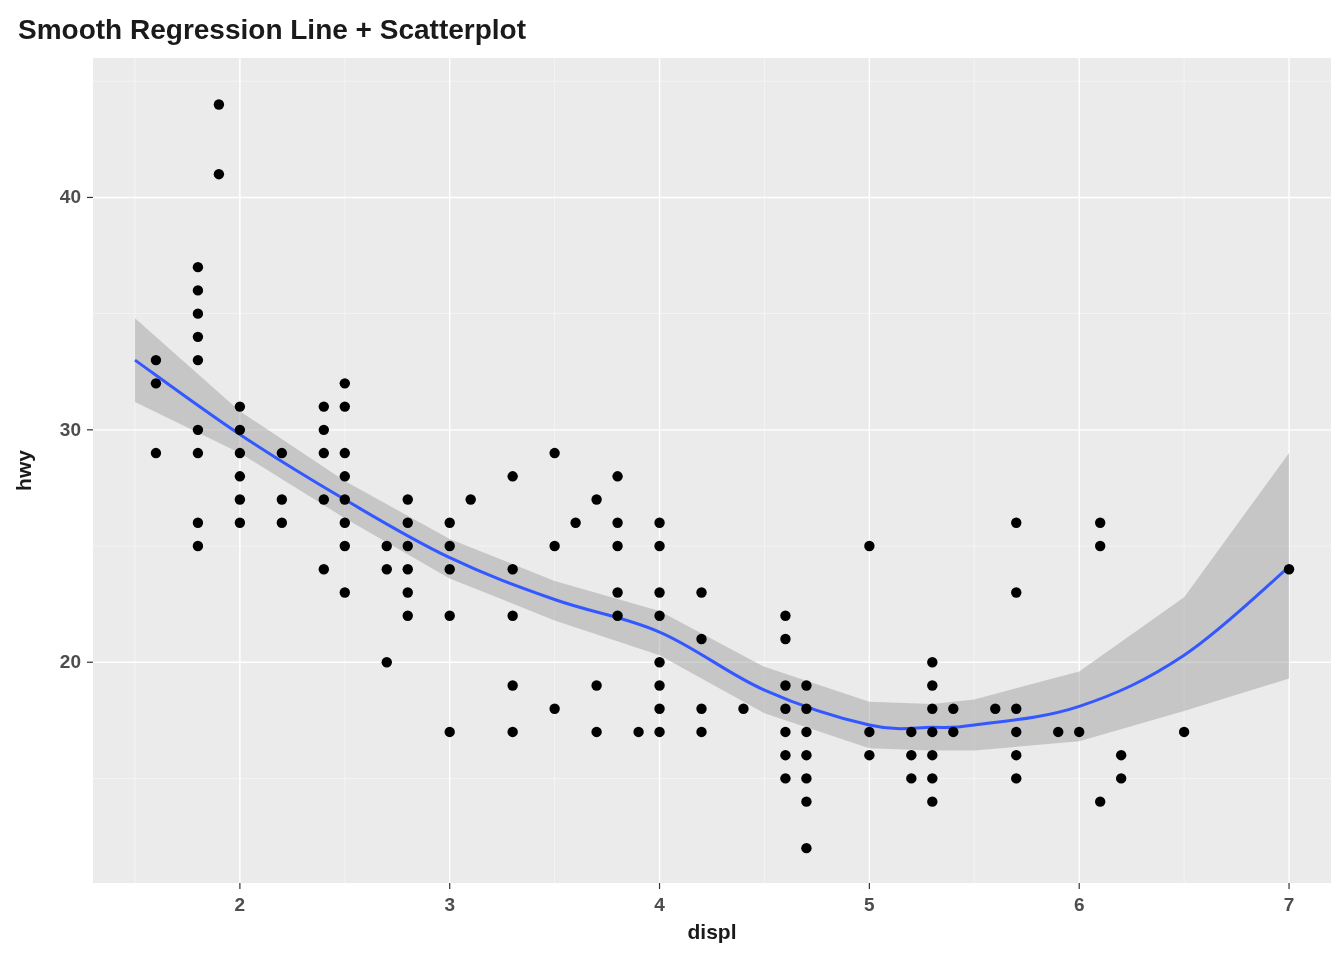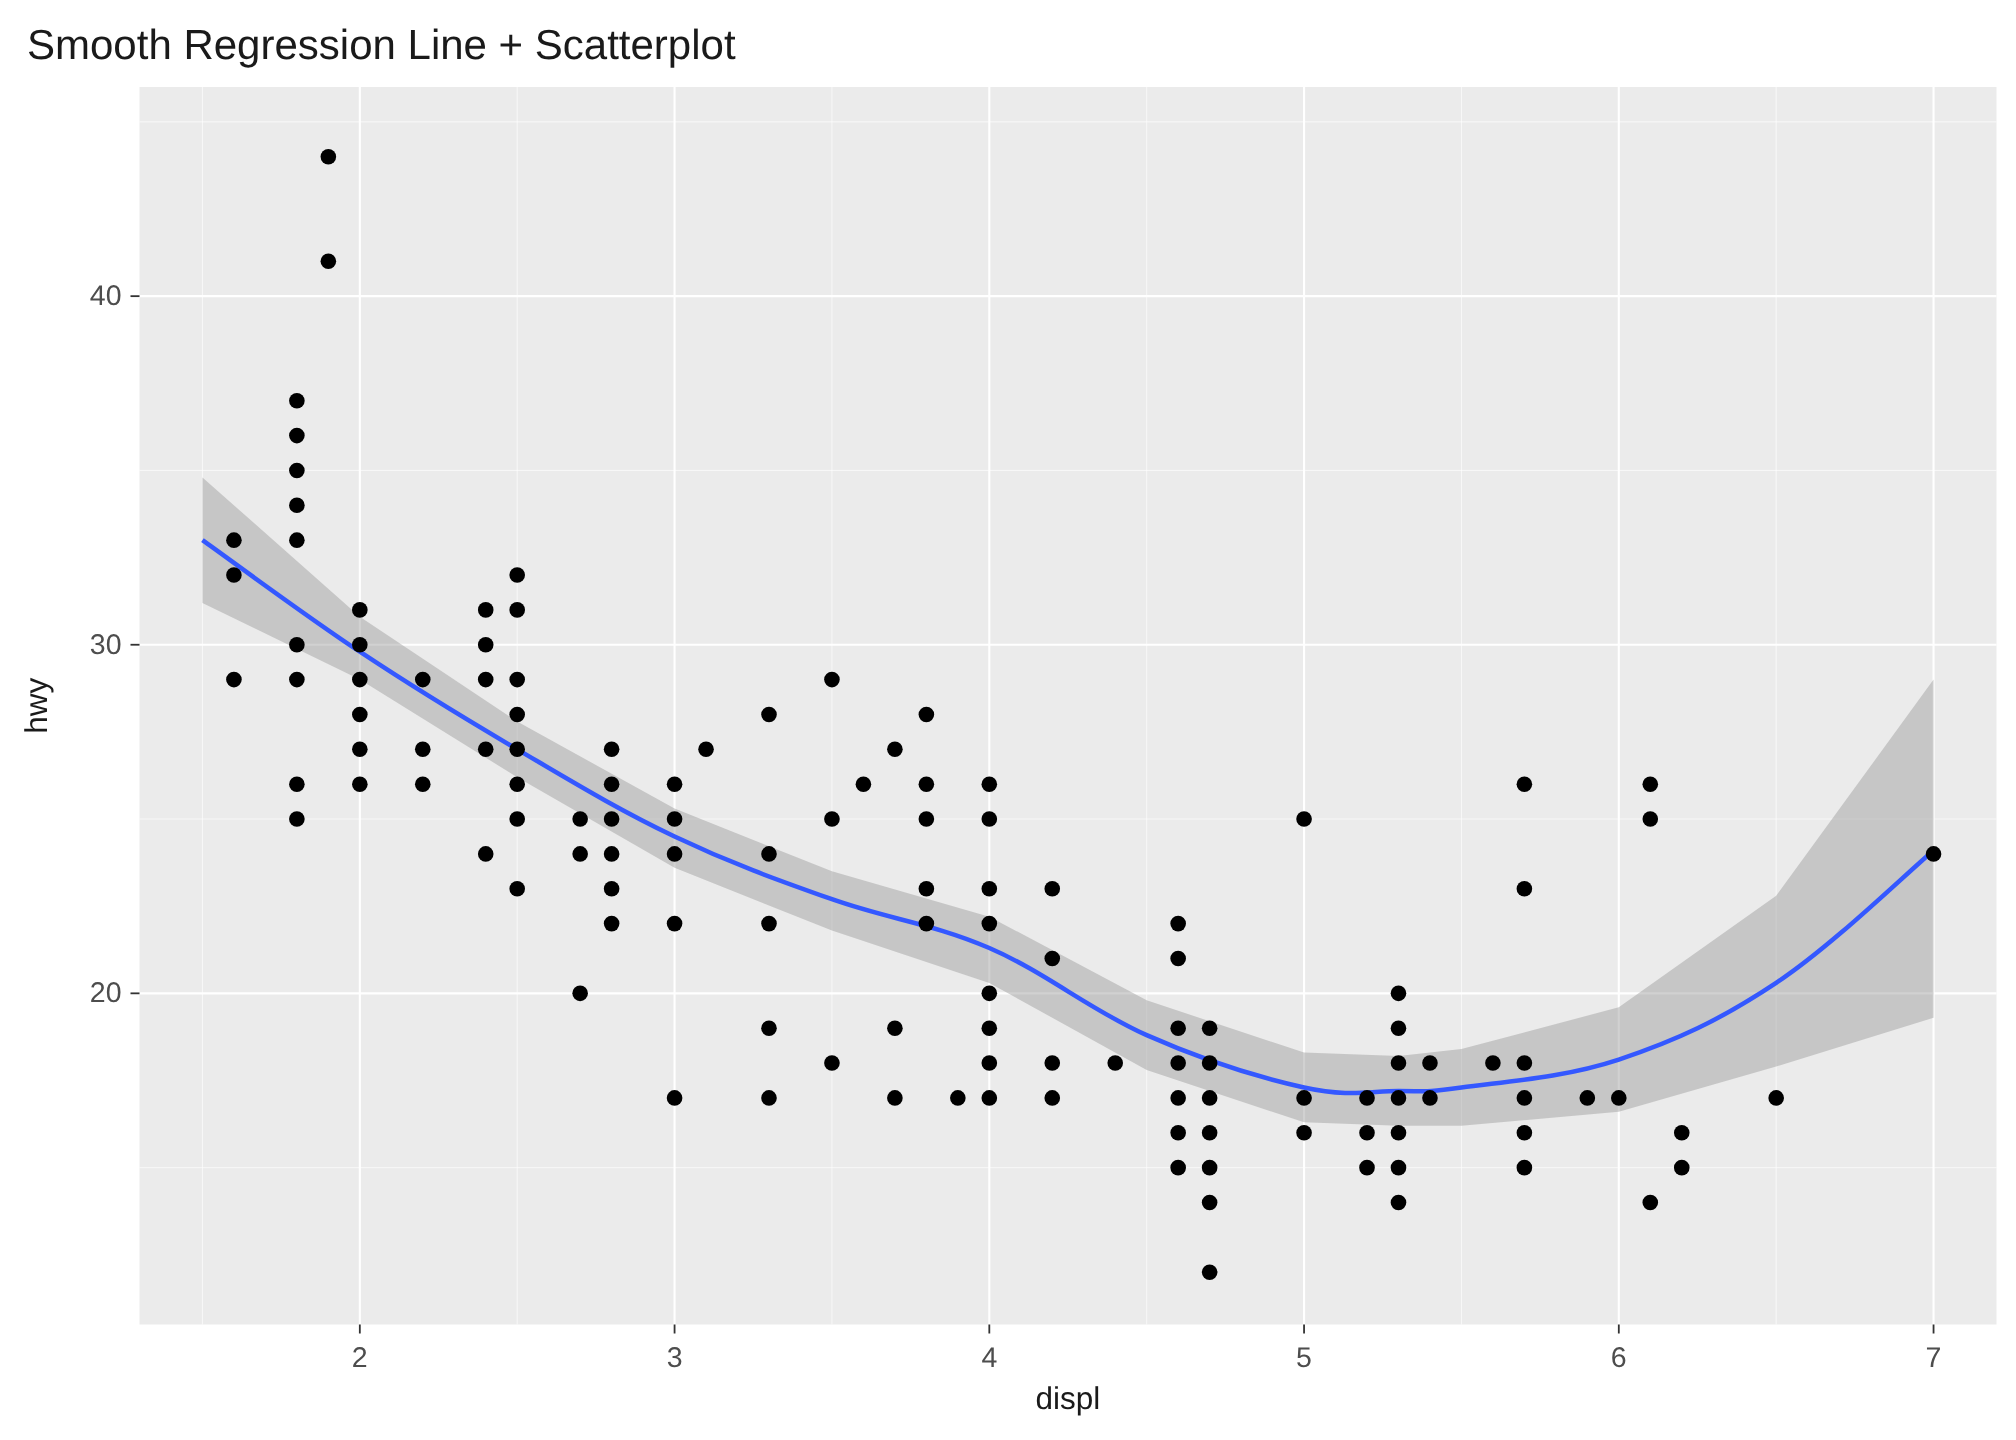--- a/index.html
+++ b/index.html
@@ -8,20 +8,21 @@
     background: #ffffff;
     font-family: Arial, Helvetica, sans-serif;
     width: 1344px;
     height: 960px;
     overflow: hidden;
   }
   .chart-wrap {
     position: relative;
     width: 1328px;
     height: 960px;
+    font-weight: bold;
   }
   .title {
     position: absolute;
     left: 18px;
     top: 14px;
     font-size: 28px;
     color: #1a1a1a;
   }
   svg {
     position: absolute;

